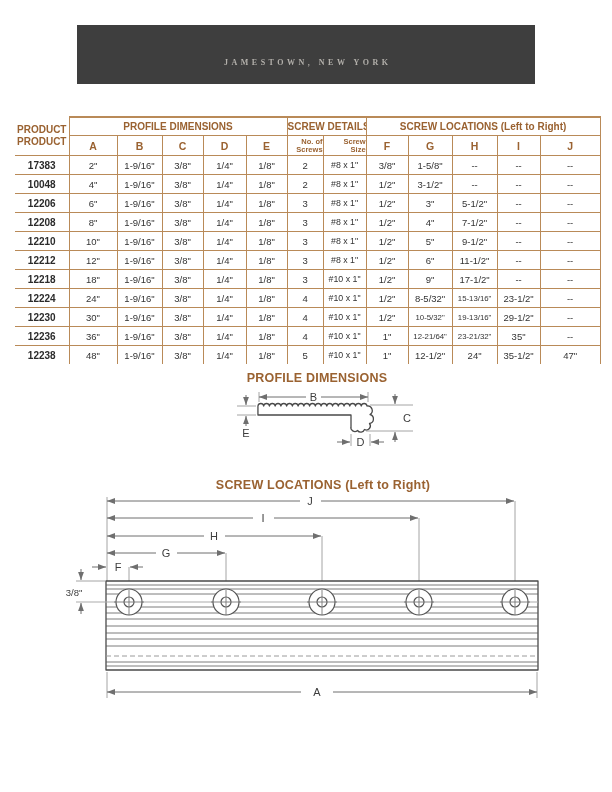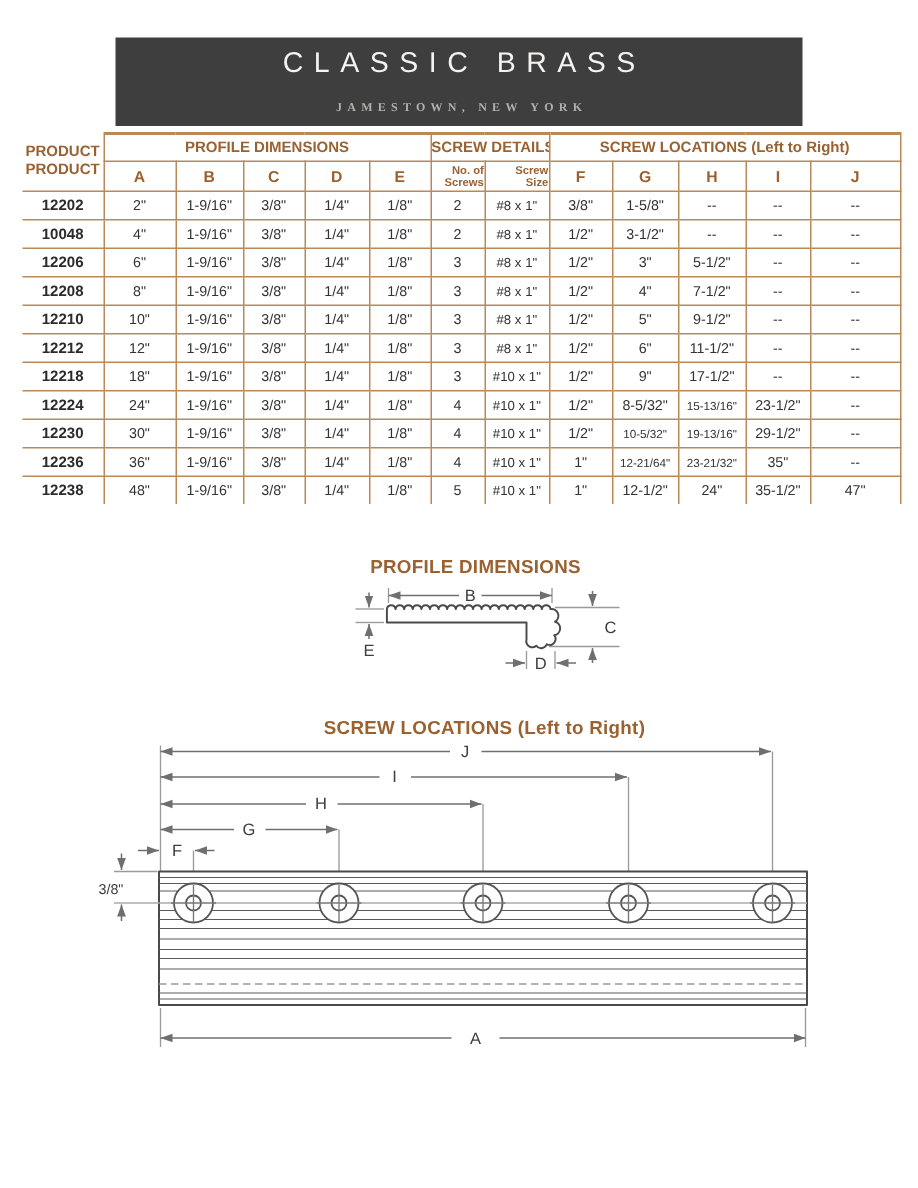--- a/index.html
+++ b/index.html
@@ -16,21 +16,21 @@
   .logo-title{
     color:#f4f3f1;font-size:19px;font-weight:400;letter-spacing:7px;text-indent:7px;
     font-family:"Liberation Sans",sans-serif;line-height:1;
   }
   .logo-sub{
     margin-top:16px;color:#b3b0ab;font-size:8px;font-weight:bold;letter-spacing:3.5px;text-indent:3.5px;
     font-family:"Liberation Serif",serif;line-height:1;
   }
   
   table.spec{
-    position:absolute;left:15px;top:88px;width:585px;
+    position:absolute;left:15px;top:116px;width:585px;
     border-collapse:collapse;table-layout:fixed;
   }
   table.spec th,table.spec td{
     border:1.3px solid var(--table-border,#B98A58);
     text-align:center;vertical-align:middle;padding:0;overflow:hidden;white-space:nowrap;
   }
   table.spec thead th{color:var(--accent-brown,#9A6231);}
   tr.group-row th{height:17px;font-size:10px;font-weight:bold;border-top:2px solid var(--table-border,#B98A58);}
   tr.sub-row th{height:19px;font-size:10.5px;font-weight:bold;}
   tr.sub-row th.two-line{font-size:7.5px;line-height:1.05;text-align:right;}
@@ -66,21 +66,20 @@
   .cross{stroke:#777;stroke-width:0.9;}
   text.dlabel{font-family:"Liberation Sans",sans-serif;font-size:11px;fill:#3d3d3d;}
   text.dsmall{font-family:"Liberation Sans",sans-serif;font-size:9.5px;fill:#3d3d3d;}
 </style>
 </head>
 <body>
 
 <div class="page">
 
   <header class="logo">
-    <div class="logo-title">CLASSIC BRASS</div>
     <div class="logo-sub">JAMESTOWN, NEW YORK</div>
   </header>
 
   <table class="spec">
     <colgroup>
       <col style="width:54px">
         <col style="width:48px">
         <col style="width:45px">
         <col style="width:41px">
       <col style="width:43px">
@@ -119,21 +118,21 @@
         </th>
         <th>F</th>
         <th>G</th>
         <th>H</th>
         <th>I</th>
         <th>J</th>
       </tr>
     </thead>
     <tbody>
         <tr>
-          <td class="prod">12202</td>
+          <td class="prod">17383</td>
           <td>2"</td>
           <td>1-9/16"</td>
           <td>3/8"</td>
           <td>1/4"</td>
           <td>1/8"</td>
           <td>2</td>
           <td class="col7">#8 x 1"</td>
           <td>3/8"</td>
           <td>1-5/8"</td>
           <td>--</td>

